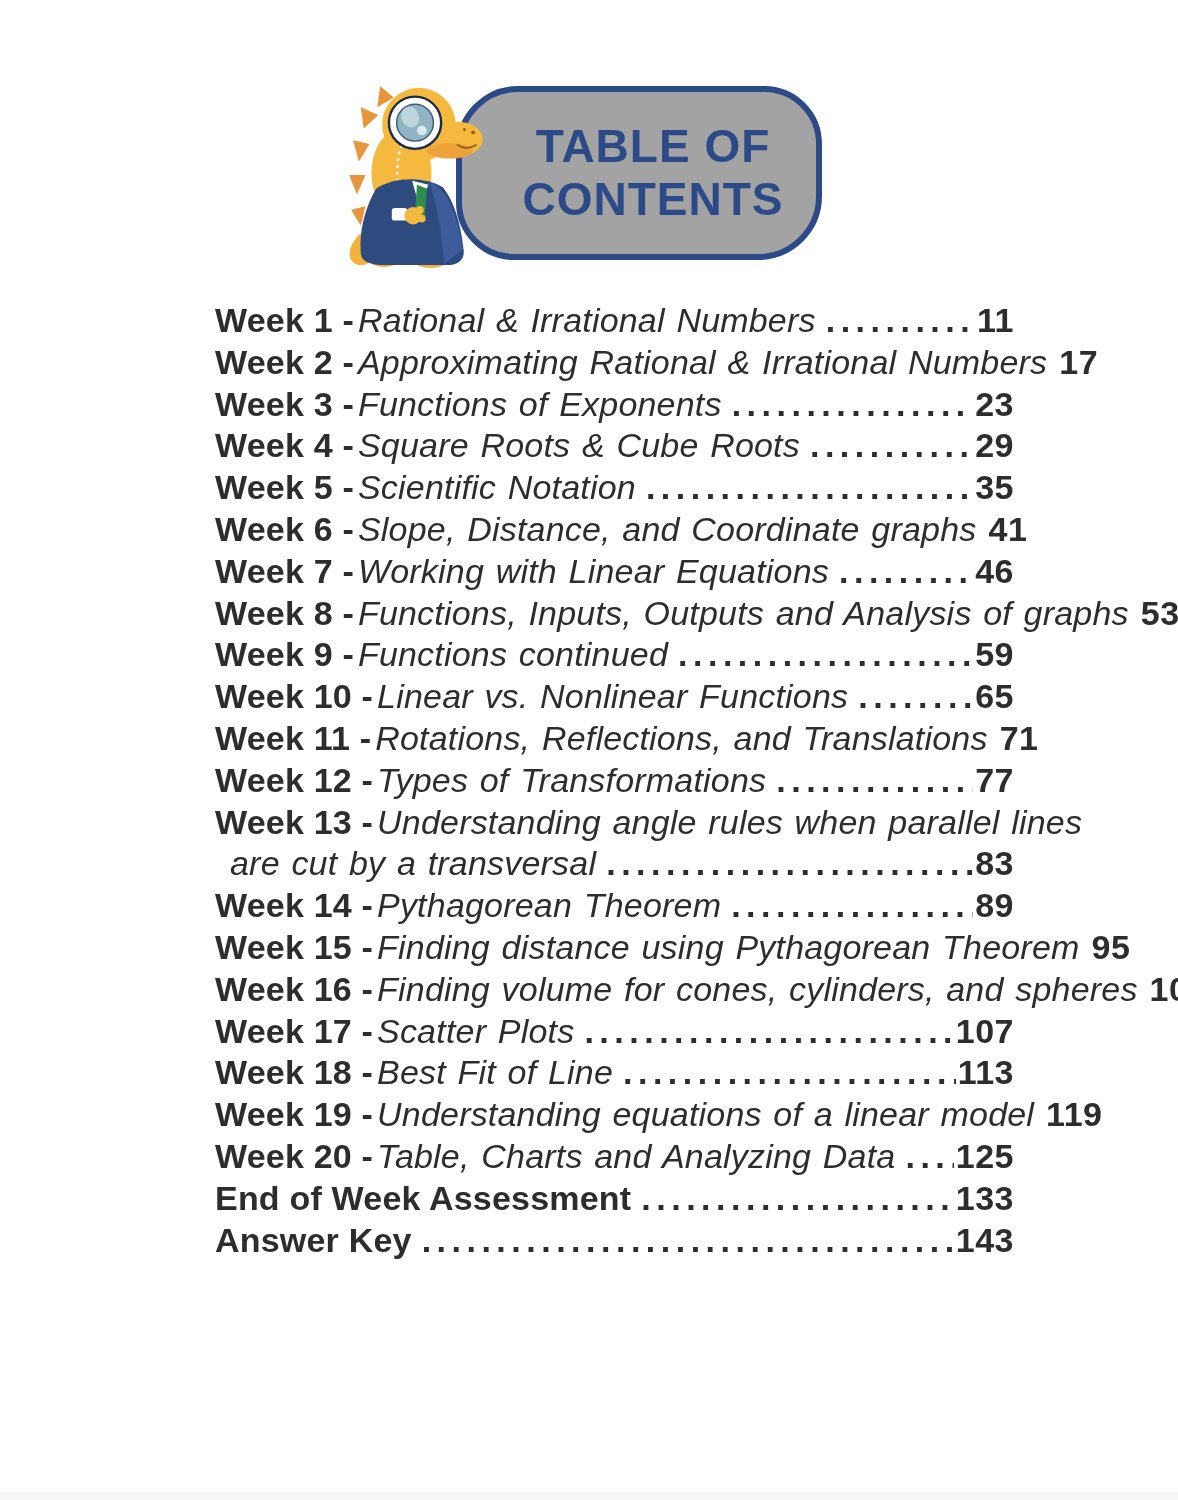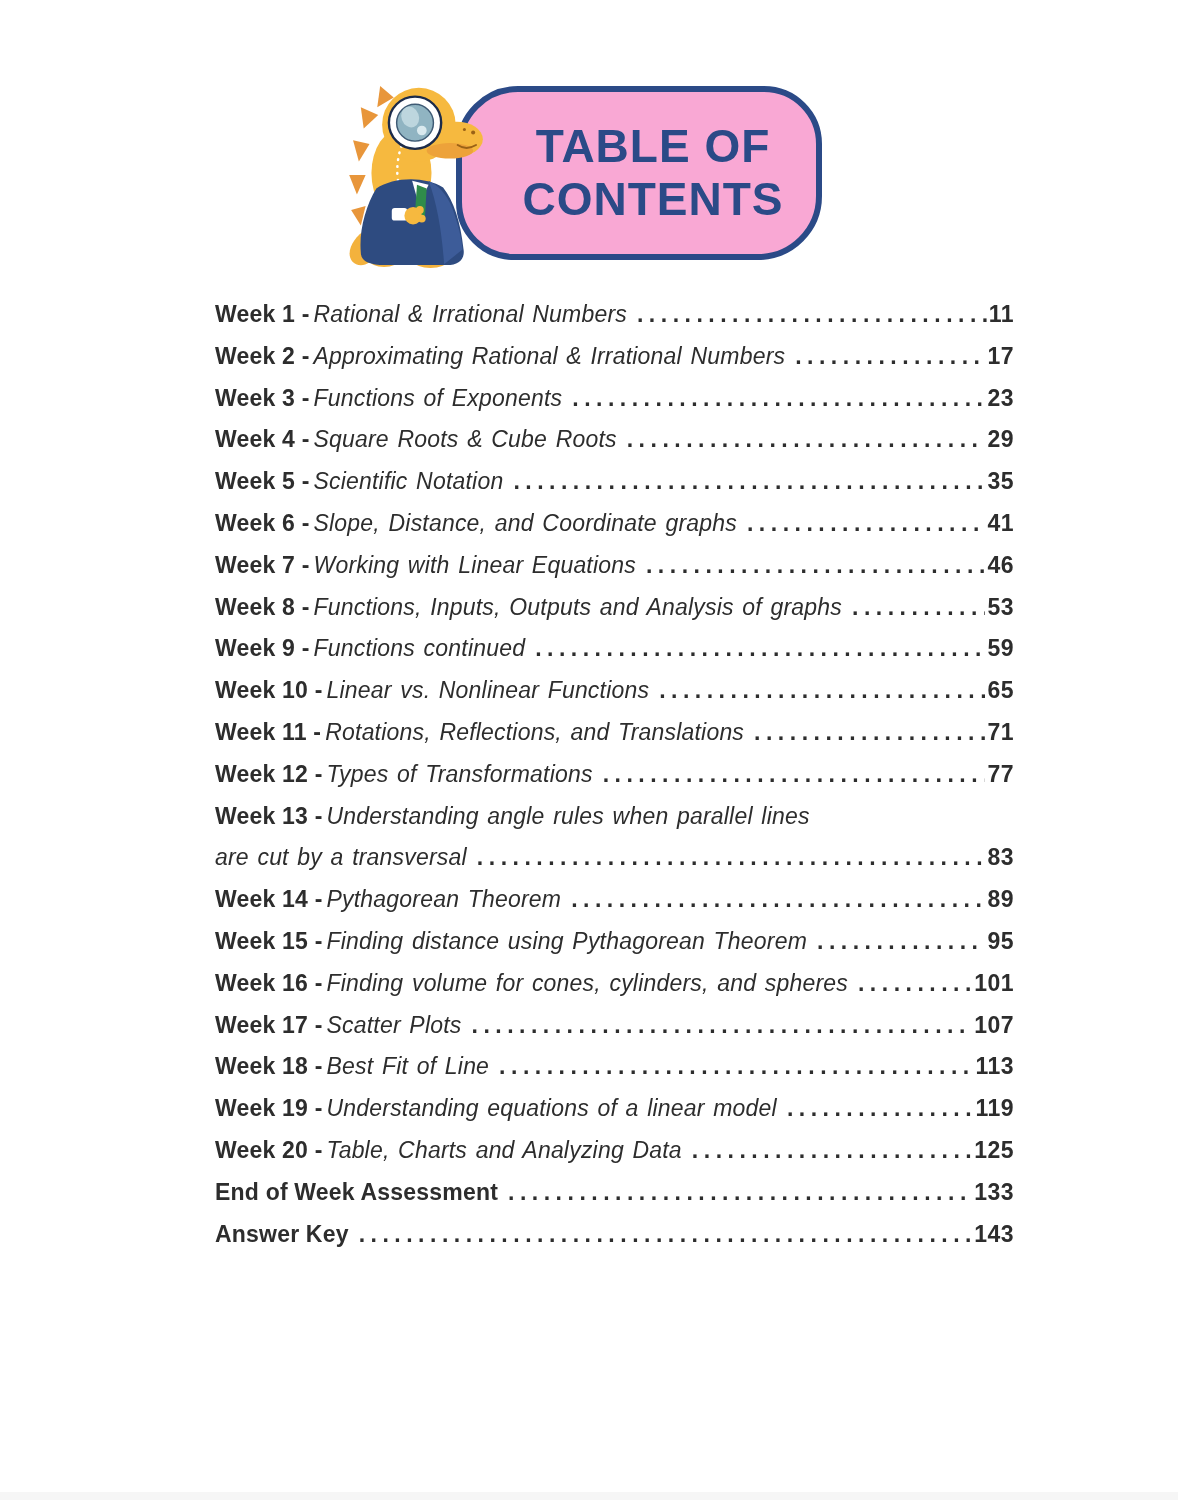--- a/index.html
+++ b/index.html
@@ -7,49 +7,49 @@
   body { font-family: "Liberation Sans", sans-serif; position: relative; }
 
   .page { position: absolute; inset: 0; background: #ffffff; }
 
   
   .header { position: absolute; left: 0; top: 0; width: 1178px; height: 290px; }
 
   .bubble {
     position: absolute; left: 456px; top: 86px;
     width: 366px; height: 174px;
-    background: #f9a8d4;
+    background: #a3a3a3;
     border: 6px solid #2b4a87;
     border-radius: 62px 58px 64px 58px;
     display: flex; flex-direction: column; align-items: center; justify-content: center;
     z-index: 1;
   }
   .bubble .t1, .bubble .t2 {
     font-weight: 800; font-size: 46px; line-height: 53px;
     color: #2b4a87; letter-spacing: 1px; white-space: nowrap;
     padding-left: 28px;
   }
 
   .mascot { position: absolute; left: 342px; top: 84px; width: 148px; height: 184px; z-index: 2; }
 
   
   .toc { position: absolute; left: 215px; top: 301px; width: 799px; }
   .toc-row {
     display: flex; align-items: baseline;
-    height: 41.8px; font-size: 23px; color: #2d2d2d;
+    height: 41.8px; font-size: 34px; color: #2d2d2d;
   }
   .row-bold { font-weight: 700; white-space: pre; letter-spacing: 0.2px; }
   .row-italic { font-style: italic; margin-left: 4px; white-space: pre; letter-spacing: 0.2px; word-spacing: 2px; }
   .row-dots {
     flex: 1; overflow: hidden; white-space: nowrap;
     font-weight: 700; letter-spacing: 5.5px;
     margin: 0 2px 0 10px; color: #2d2d2d;
   }
   .row-page { font-weight: 700; letter-spacing: 0.5px; }
-  .no-bold .row-italic { margin-left: 0; }
+  .no-bold .row-italic { margin-left: 15px; }
 
   
   .bottom-strip { position: absolute; left: 0; bottom: 0; width: 1178px; height: 8px; background: #f6f6f6; }
 </style>
 </head>
 <body>
 
 <div class="page">
 
   <div class="header">

